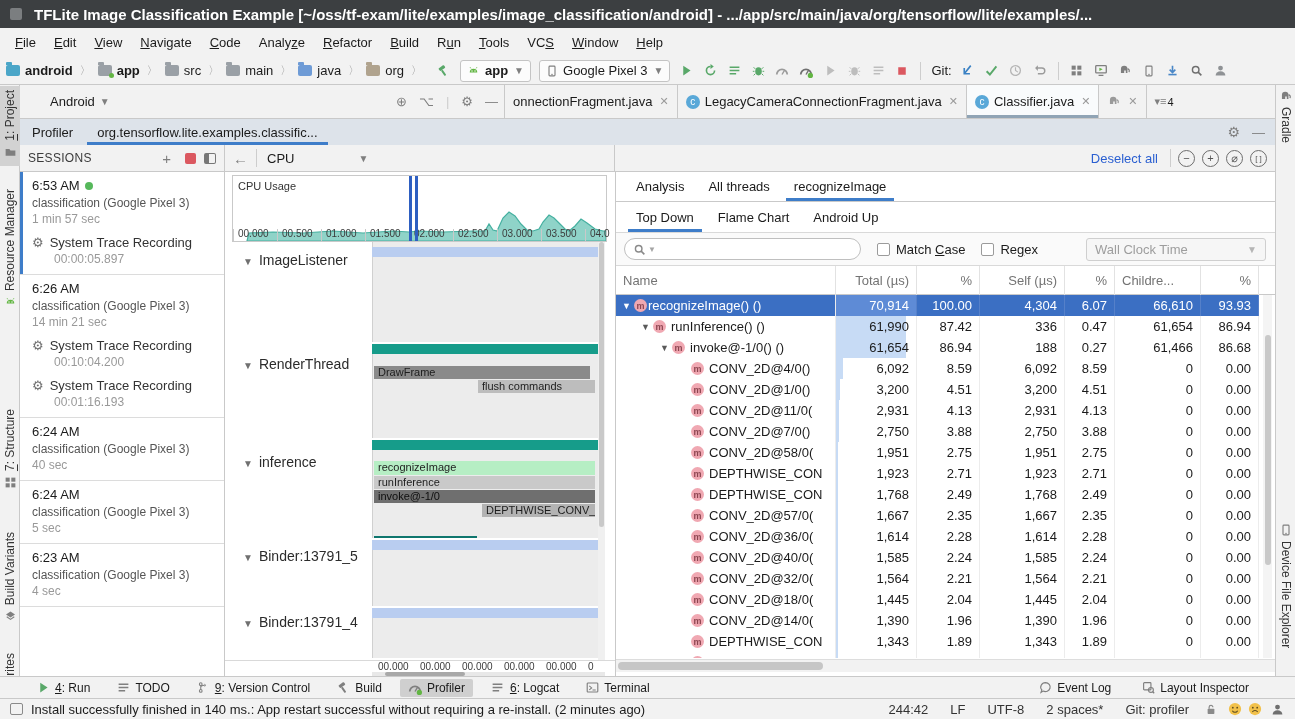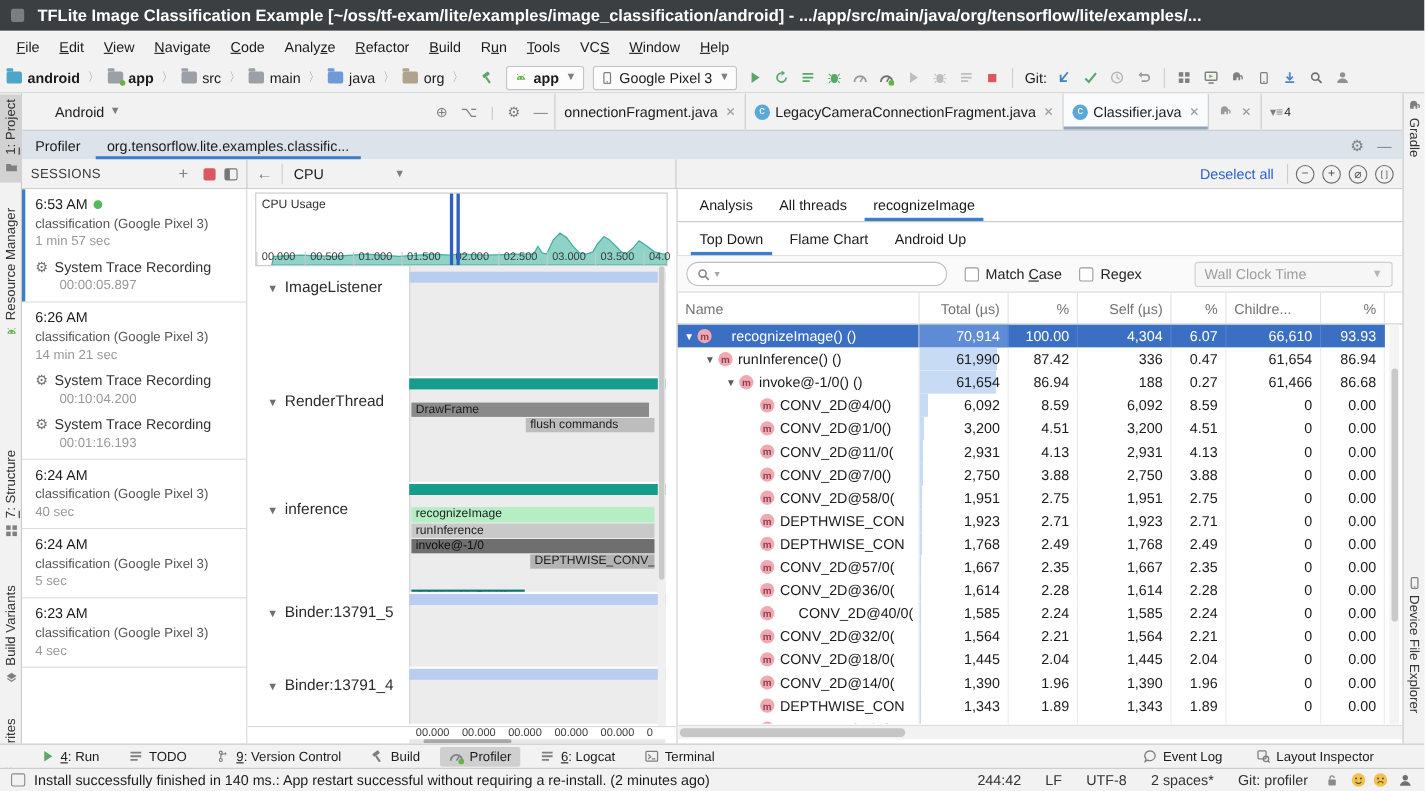--- a/index.html
+++ b/index.html
@@ -646,21 +646,21 @@
             <div class="hcell r" style="left: 364px; width: 85px;">Self (µs)</div>
             <div class="hcell r" style="left: 449px; width: 50px;">%</div>
             <div class="hcell" style="left: 499px; width: 86px;">Childre...</div>
             <div class="hcell r" style="left: 585px; width: 58px;">%</div>
           </div>
         <div id="tbody">
             <div class="trow" style="top: 0px; background: rgb(59, 111, 195); color: rgb(255, 255, 255);">
               <div class="tcell" style="left: 0px; width: 220px; padding-left: 6px;">
                 <span class="arrow" style="color: rgb(255, 255, 255);">▼</span>
                 <span class="mico">m</span>
-                <span style="margin-left: 18px;">recognizeImage() ()</span>
+                <span style="margin-left: 1px;">recognizeImage() ()</span>
               </div>
               <div class="tcell r" style="left: 220px; width: 81px; background: rgb(94, 139, 214); border-right: 1px solid rgb(85, 128, 201);">70,914</div>
               <div class="tcell r" style="left: 301px; width: 63px; border-right: 1px solid rgb(85, 128, 201);">100.00</div>
               <div class="tcell r" style="left: 364px; width: 85px; border-right: 1px solid rgb(85, 128, 201);">4,304</div>
               <div class="tcell r" style="left: 449px; width: 50px; border-right: 1px solid rgb(85, 128, 201);">6.07</div>
               <div class="tcell r" style="left: 499px; width: 86px; border-right: 1px solid rgb(85, 128, 201);">66,610</div>
               <div class="tcell r" style="left: 585px; width: 58px; border-right: 1px solid rgb(85, 128, 201);">93.93</div>
             </div>
             <div class="trow" style="top: 21px; background: rgb(255, 255, 255); color: rgb(27, 27, 27);">
               <div class="tcell" style="left: 0px; width: 220px; padding-left: 25px;">
@@ -802,21 +802,21 @@
               <div class="tcell r" style="left: 301px; width: 63px;">2.28</div>
               <div class="tcell r" style="left: 364px; width: 85px;">1,614</div>
               <div class="tcell r" style="left: 449px; width: 50px;">2.28</div>
               <div class="tcell r" style="left: 499px; width: 86px;">0</div>
               <div class="tcell r" style="left: 585px; width: 58px;">0.00</div>
             </div>
             <div class="trow" style="top: 252px; background: rgb(255, 255, 255); color: rgb(27, 27, 27);">
               <div class="tcell" style="left: 0px; width: 220px; padding-left: 63px;">
                 <span class="arrow"></span>
                 <span class="mico">m</span>
-                <span style="margin-left: 22px;">CONV_2D@40/0(</span>
+                <span style="margin-left: 5px;">CONV_2D@40/0(</span>
               </div>
               <div class="tcell r" style="left: 220px; width: 81px; background: linear-gradient(to right, rgb(199, 219, 245) 2%, transparent 2%);">1,585</div>
               <div class="tcell r" style="left: 301px; width: 63px;">2.24</div>
               <div class="tcell r" style="left: 364px; width: 85px;">1,585</div>
               <div class="tcell r" style="left: 449px; width: 50px;">2.24</div>
               <div class="tcell r" style="left: 499px; width: 86px;">0</div>
               <div class="tcell r" style="left: 585px; width: 58px;">0.00</div>
             </div>
             <div class="trow" style="top: 273px; background: rgb(255, 255, 255); color: rgb(27, 27, 27);">
               <div class="tcell" style="left: 0px; width: 220px; padding-left: 63px;">

